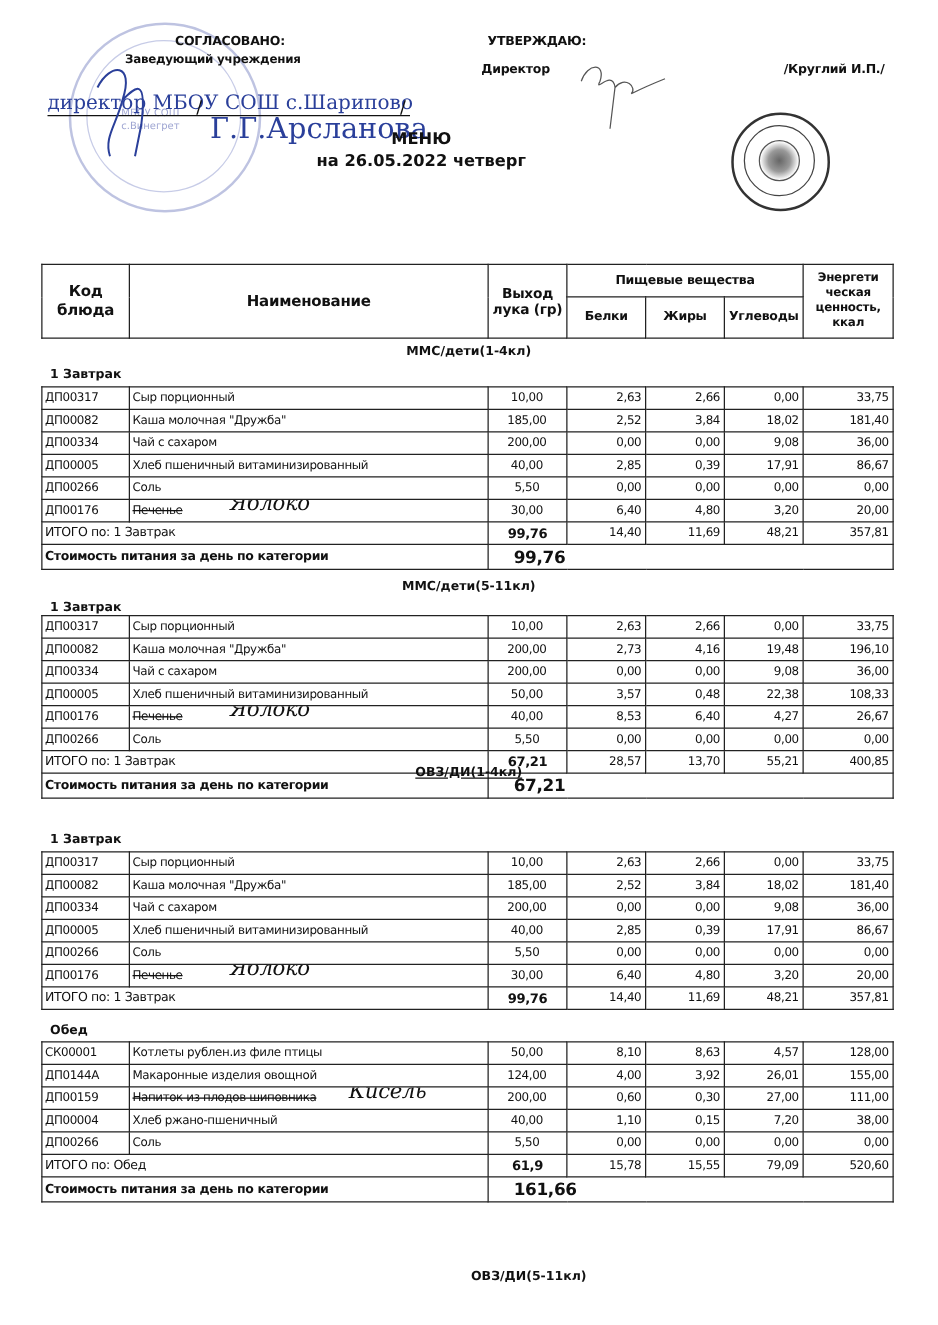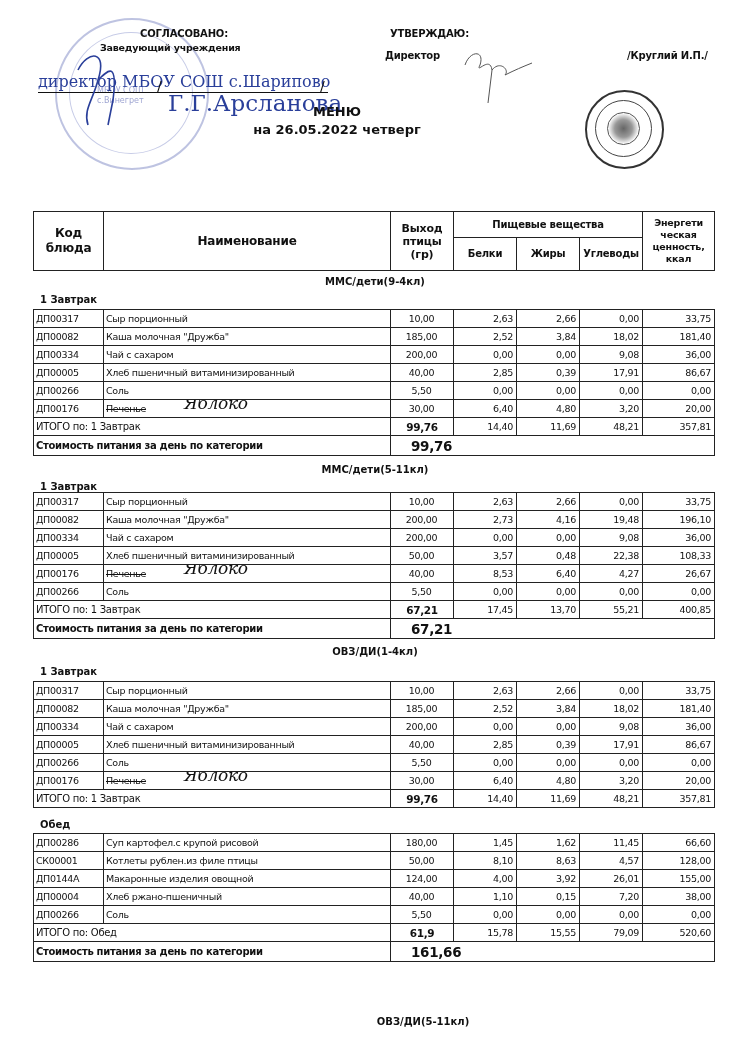--- a/index.html
+++ b/index.html
@@ -64,33 +64,33 @@
       <col style="width:63px">
       <col style="width:63px">
       <col style="width:63px">
       <col style="width:63px">
       <col style="width:72px">
   </colgroup>
   <tbody>
       <tr style="height:26px;">
     <td rowspan="2" style="font-size:12px;line-height:15px;">Код блюда</td>
     <td rowspan="2" style="font-size:12px;">Наименование</td>
-    <td rowspan="2" style="font-size:11px;line-height:13px;">Выход птицы (гр)</td>
+    <td rowspan="2" style="font-size:11px;line-height:13px;">Выход лука (гр)</td>
     <td colspan="3">Пищевые вещества</td>
     <td rowspan="2" style="font-size:9.5px;line-height:12px;">Энергети ческая ценность, ккал</td>
   </tr>
   <tr style="height:33px;">
     <td>Белки</td>
     <td>Жиры</td>
     <td>Углеводы</td>
   </tr>
 </tbody>
   </table>
 
-<div class="section" style="top:276px;">ММС/дети(9-4кл)</div>
+<div class="section" style="top:276px;">ММС/дети(1-4кл)</div>
 <div class="meal" style="top:294px;">1 Завтрак</div>
 <table class="menu" style="top:309px;">
   <colgroup>
       <col style="width:70px">
       <col style="width:287px">
       <col style="width:63px">
       <col style="width:63px">
       <col style="width:63px">
       <col style="width:63px">
       <col style="width:72px">
@@ -228,33 +228,33 @@
         <td style="position: relative;"><span>Соль</span></td>
         <td class="num yield">5,50</td>
         <td class="num">0,00</td>
         <td class="num">0,00</td>
         <td class="num">0,00</td>
         <td class="num">0,00</td>
       </tr>
       <tr>
         <td colspan="2" class="total-lbl">ИТОГО по: 1 Завтрак</td>
         <td class="total-yield">67,21</td>
-        <td class="num">17,45</td>
+        <td class="num">28,57</td>
         <td class="num">13,70</td>
         <td class="num">55,21</td>
         <td class="num">400,85</td>
       </tr>
       <tr class="cost">
         <td colspan="2">Стоимость питания за день по категории</td>
         <td colspan="5" class="cost-val">67,21</td>
       </tr>
     </tbody>
 </table>
 
-<div class="section" style="top:646px;">ОВЗ/ДИ(1-4кл)</div>
+<div class="section" style="top:613px;text-decoration:underline;">ОВЗ/ДИ(1-4кл)</div>
 <div class="meal" style="top:666px;">1 Завтрак</div>
 <table class="menu" style="top:681px;">
   <colgroup>
       <col style="width:70px">
       <col style="width:287px">
       <col style="width:63px">
       <col style="width:63px">
       <col style="width:63px">
       <col style="width:63px">
       <col style="width:72px">
@@ -331,47 +331,47 @@
       <col style="width:70px">
       <col style="width:287px">
       <col style="width:63px">
       <col style="width:63px">
       <col style="width:63px">
       <col style="width:63px">
       <col style="width:72px">
     </colgroup>
   <tbody>
       <tr>
-        <td>ДП00286</td>
-        <td style="position: relative;"><span>Суп картофел.с крупой рисовой</span></td>
-        <td class="num yield">180,00</td>
-        <td class="num">1,45</td>
-        <td class="num">1,62</td>
-        <td class="num">11,45</td>
-        <td class="num">66,60</td>
-      </tr>
-      <tr>
         <td>СК00001</td>
         <td style="position: relative;"><span>Котлеты рублен.из филе птицы</span></td>
         <td class="num yield">50,00</td>
         <td class="num">8,10</td>
         <td class="num">8,63</td>
         <td class="num">4,57</td>
         <td class="num">128,00</td>
       </tr>
       <tr>
         <td>ДП0144А</td>
         <td style="position: relative;"><span>Макаронные изделия овощной</span></td>
         <td class="num yield">124,00</td>
         <td class="num">4,00</td>
         <td class="num">3,92</td>
         <td class="num">26,01</td>
         <td class="num">155,00</td>
       </tr>
       <tr>
+        <td>ДП00159</td>
+        <td style="position: relative;"><span class="strike">Напиток из плодов шиповника</span><span class="note" style="left: 175px; top: -7px;">Кисель</span></td>
+        <td class="num yield">200,00</td>
+        <td class="num">0,60</td>
+        <td class="num">0,30</td>
+        <td class="num">27,00</td>
+        <td class="num">111,00</td>
+      </tr>
+      <tr>
         <td>ДП00004</td>
         <td style="position: relative;"><span>Хлеб ржано-пшеничный</span></td>
         <td class="num yield">40,00</td>
         <td class="num">1,10</td>
         <td class="num">0,15</td>
         <td class="num">7,20</td>
         <td class="num">38,00</td>
       </tr>
       <tr>
         <td>ДП00266</td>

